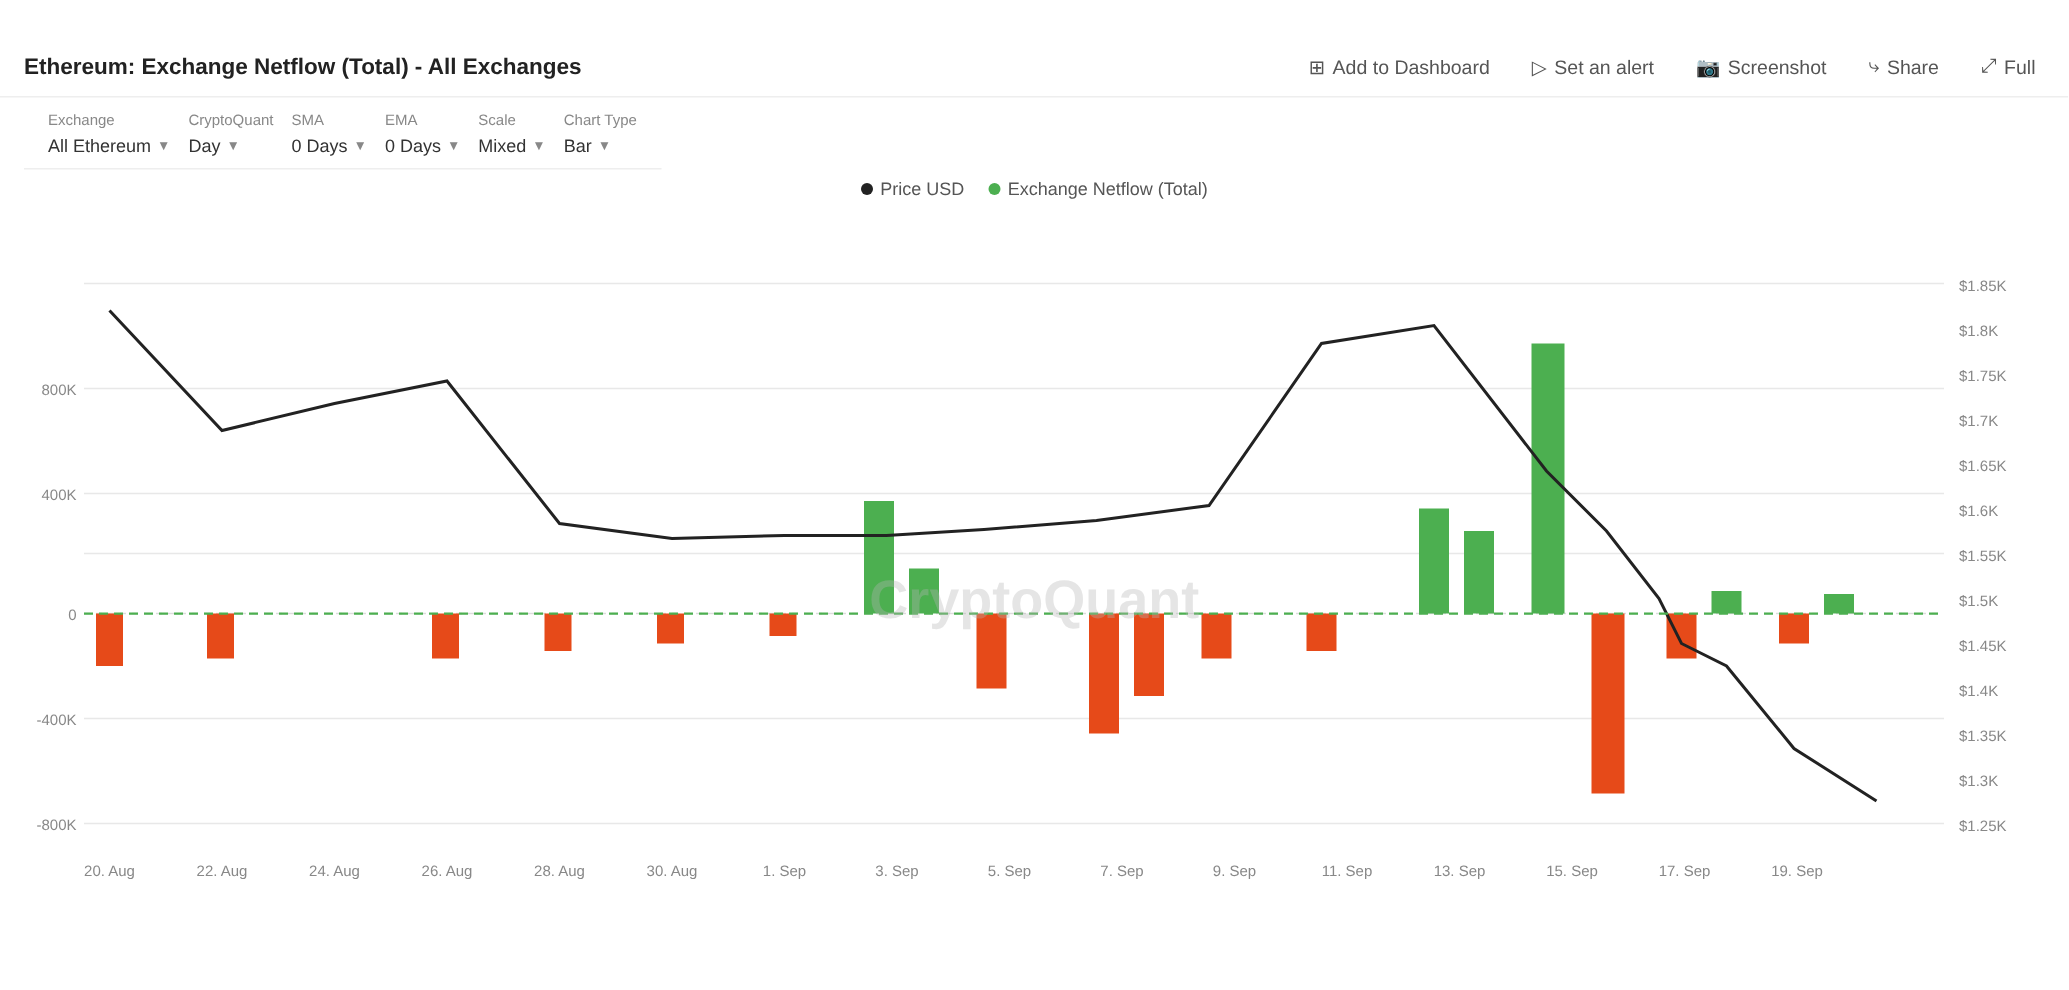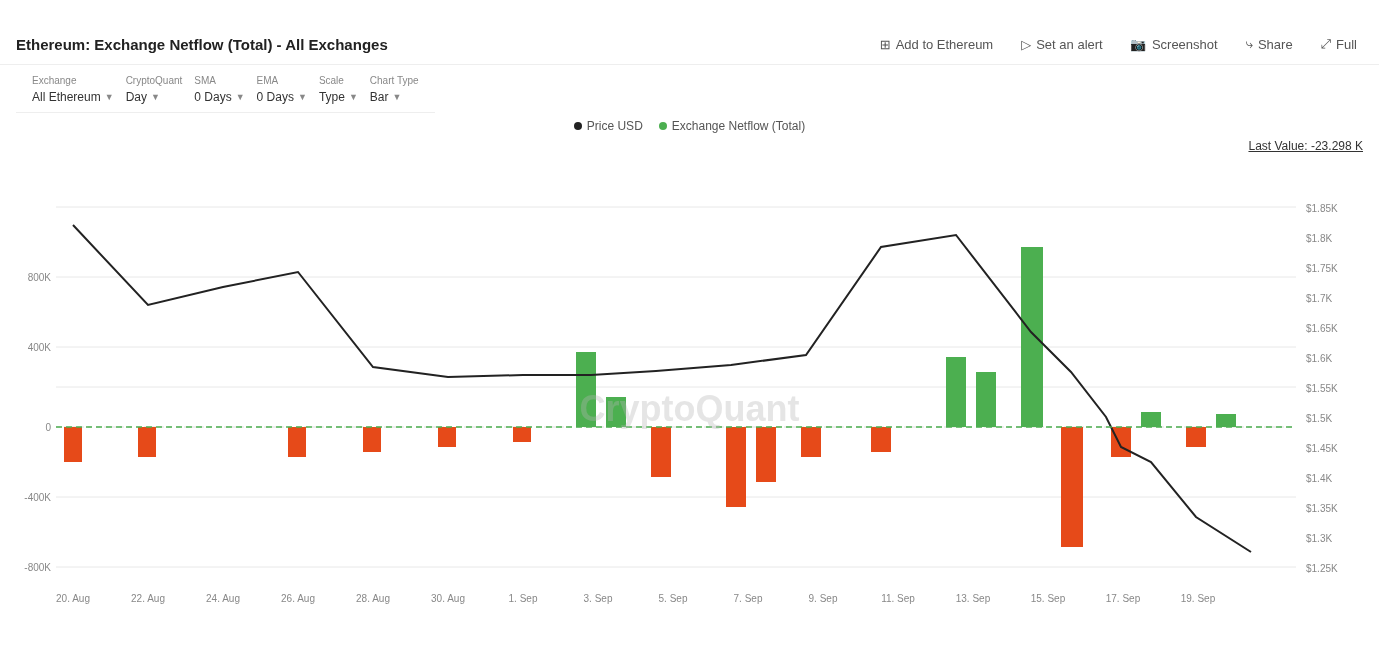--- a/index.html
+++ b/index.html
@@ -69,21 +69,21 @@
 </head>
 <body>
 
 <div class="page-wrapper">
 
   <div class="header">
     <span class="header-title">Ethereum: Exchange Netflow (Total) - All Exchanges</span>
     <div class="header-actions">
       <button class="header-action-btn">
         <span>⊞</span>
-        <span>Add to Ethereum</span>
+        <span>Add to Dashboard</span>
       </button>
       <button class="header-action-btn">
         <span>▷</span>
         <span>Set an alert</span>
       </button>
       <button class="header-action-btn">
         <span>📷</span>
         <span>Screenshot</span>
       </button>
       <button class="header-action-btn">
@@ -123,21 +123,21 @@
       <div class="toolbar-group">
         <span class="toolbar-label">EMA</span>
         <button class="toolbar-select">
           <span>0 Days</span>
           <span class="chevron">▼</span>
         </button>
       </div>
       <div class="toolbar-group">
         <span class="toolbar-label">Scale</span>
         <button class="toolbar-select">
-          <span>Type</span>
+          <span>Mixed</span>
           <span class="chevron">▼</span>
         </button>
       </div>
       <div class="toolbar-group">
         <span class="toolbar-label">Chart Type</span>
         <button class="toolbar-select">
           <span>Bar</span>
           <span class="chevron">▼</span>
         </button>
       </div>
@@ -149,21 +149,20 @@
     <div class="legend-item">
       <div class="legend-dot black"></div>
       <span>Price USD</span>
     </div>
     <div class="legend-item">
       <div class="legend-dot green"></div>
       <span>Exchange Netflow (Total)</span>
     </div>
   </div>
 
-  <div class="last-value">Last Value: -23.298 K</div>
 
   <div style="position:relative; flex:1; padding: 0 16px;">
     <div class="watermark">CryptoQuant</div>
 
     <svg class="chart" viewBox="0 0 1347 460" xmlns="http://www.w3.org/2000/svg" style="overflow:visible;">
 
       <line x1="40" y1="50" x2="1280" y2="50" stroke="#e8e8e8" stroke-width="1"></line>
       <line x1="40" y1="120" x2="1280" y2="120" stroke="#e8e8e8" stroke-width="1"></line>
       <line x1="40" y1="190" x2="1280" y2="190" stroke="#e8e8e8" stroke-width="1"></line>
       <line x1="40" y1="230" x2="1280" y2="230" stroke="#e8e8e8" stroke-width="1"></line>

